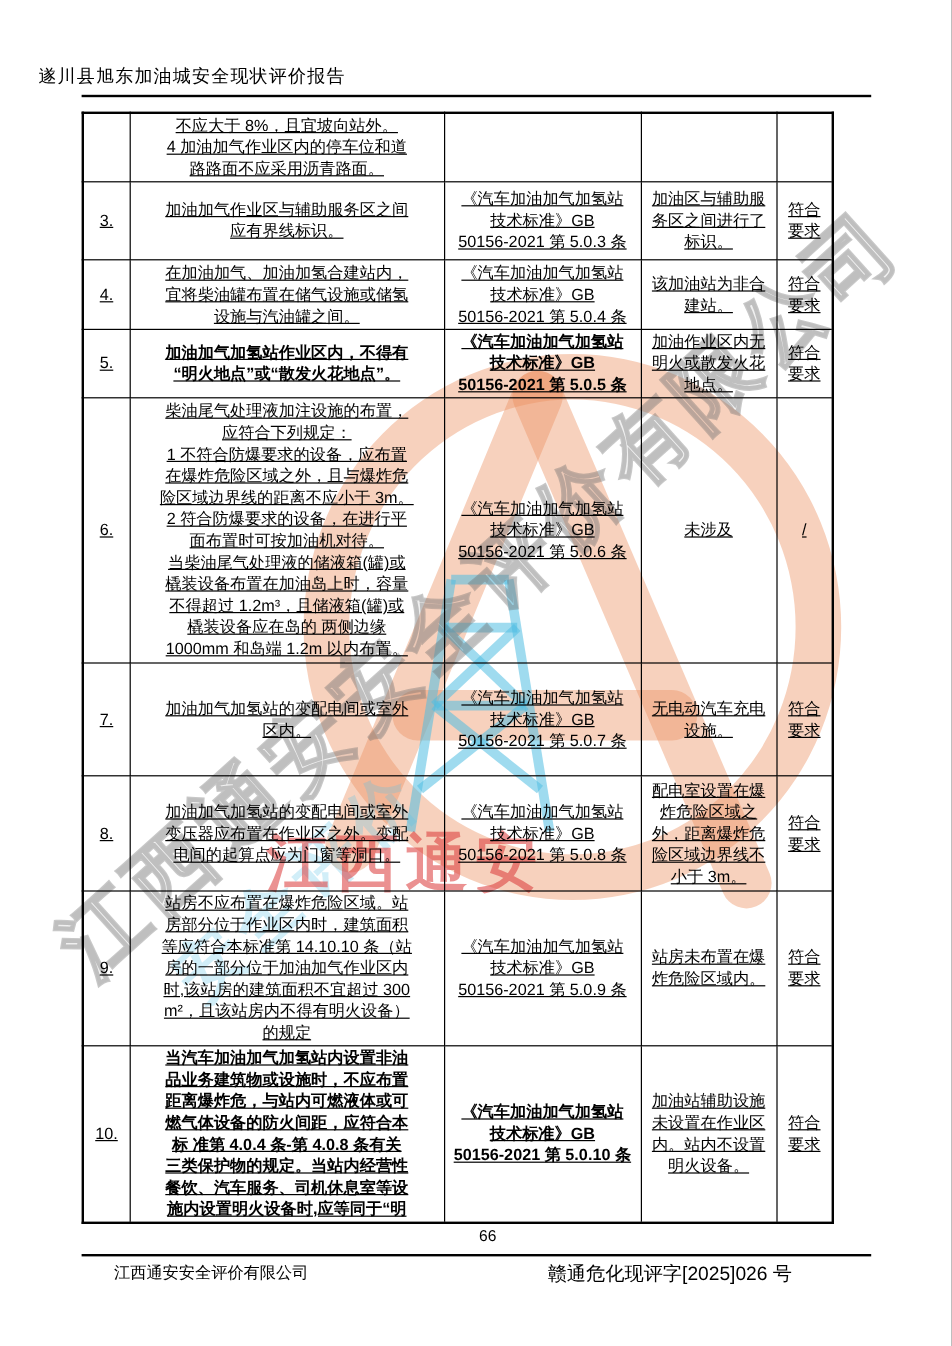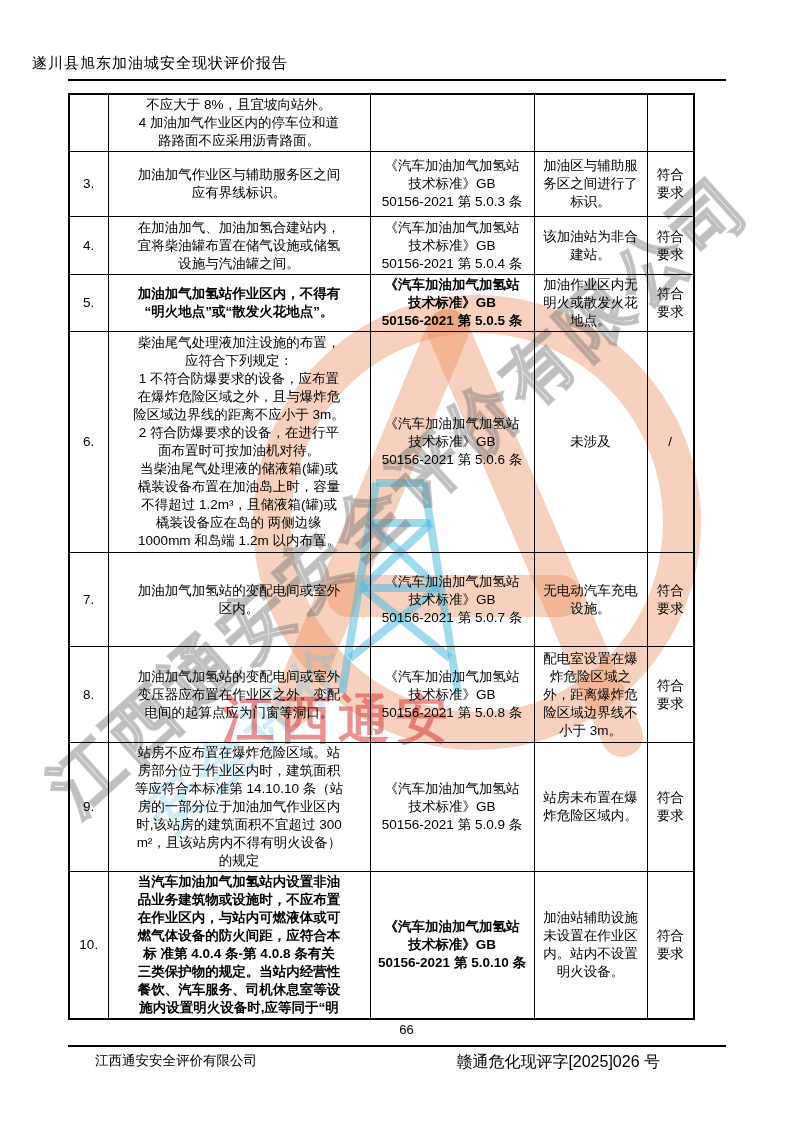--- a/index.html
+++ b/index.html
@@ -54,20 +54,21 @@
     position:absolute; top:79px; left:68px; width:658px;
     border-top:2px solid #000;
   }
 
   
   table.review-table {
     position:absolute; left:68px; top:93px;
     width:625px;
     border-collapse:collapse;
     table-layout:fixed;
+    text-decoration:underline;
   }
   table.review-table td {
     border:1px solid #000;
     vertical-align:middle;
     text-align:center;
     white-space:pre-line;
     font-size:13.5px;
     line-height:18px;
     padding:1px 2px;
     overflow:hidden;
@@ -256,21 +257,21 @@
 50156-2021 第 5.0.9 条</td>
         <td class="c-result">站房未布置在爆
 炸危险区域内。</td>
         <td class="c-concl">符合
 要求</td>
       </tr>
       <tr class="h-r8 bold-row">
         <td class="c-no">10.</td>
         <td class="c-content">当汽车加油加气加氢站内设置非油
 品业务建筑物或设施时，不应布置
-在作业区内，与站内可燃液体或可
+距离爆炸危，与站内可燃液体或可
 燃气体设备的防火间距，应符合本
 标 准第 4.0.4 条-第 4.0.8 条有关
 三类保护物的规定。当站内经营性
 餐饮、汽车服务、司机休息室等设
 施内设置明火设备时,应等同于“明</td>
         <td class="c-std">《汽车加油加气加氢站
 技术标准》GB
 50156-2021 第 5.0.10 条</td>
         <td class="c-result">加油站辅助设施
 未设置在作业区

